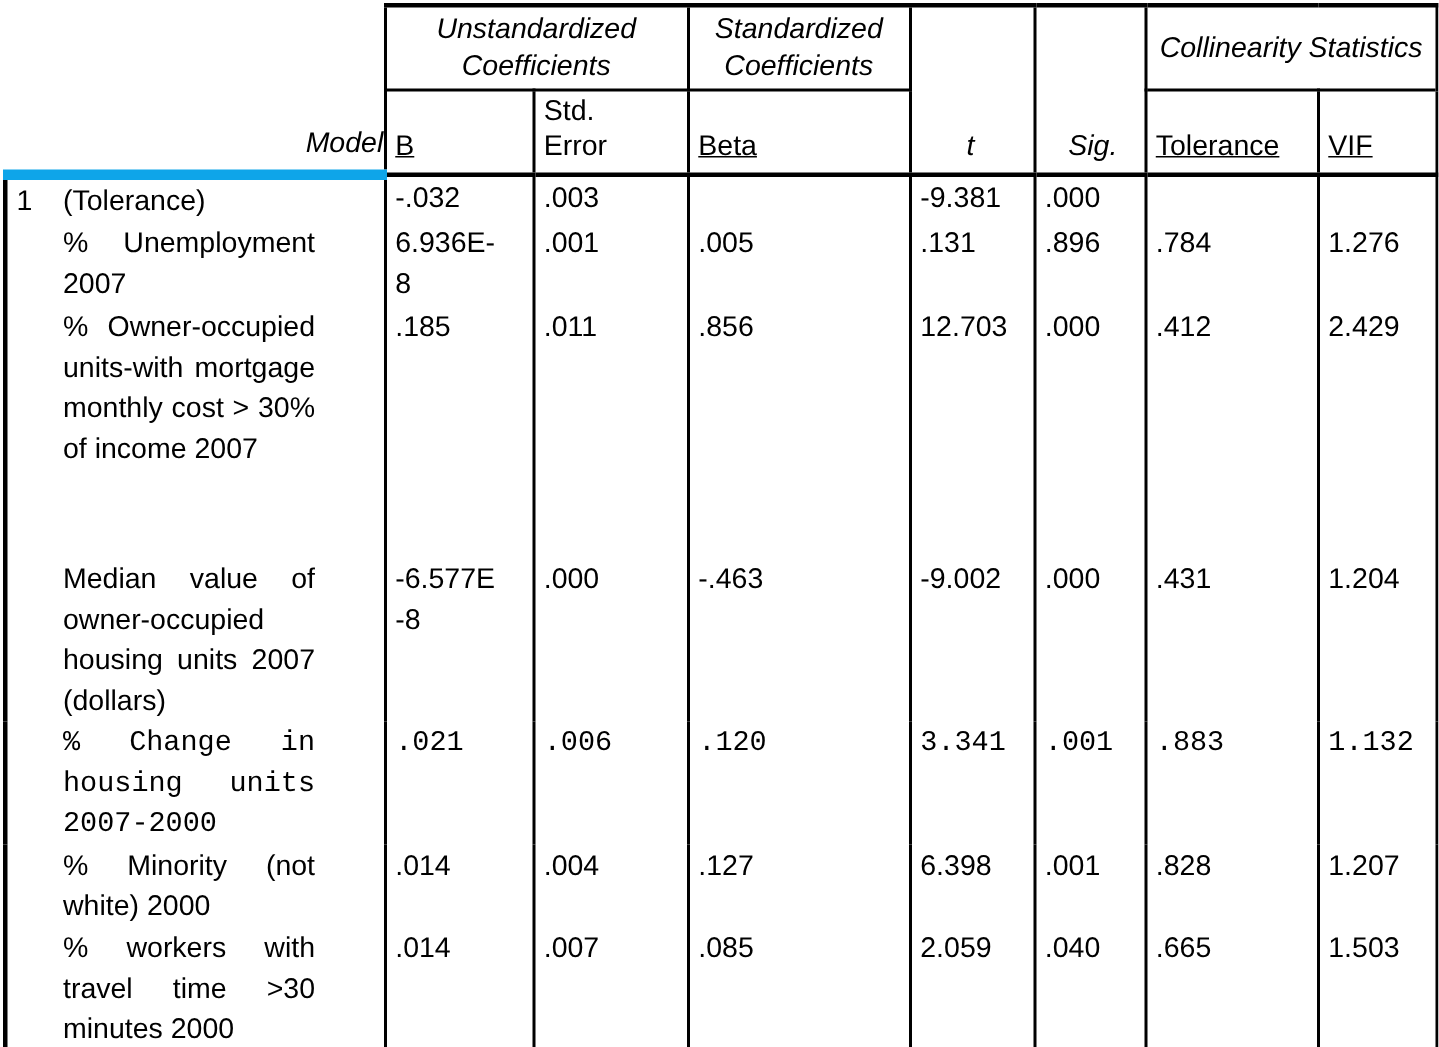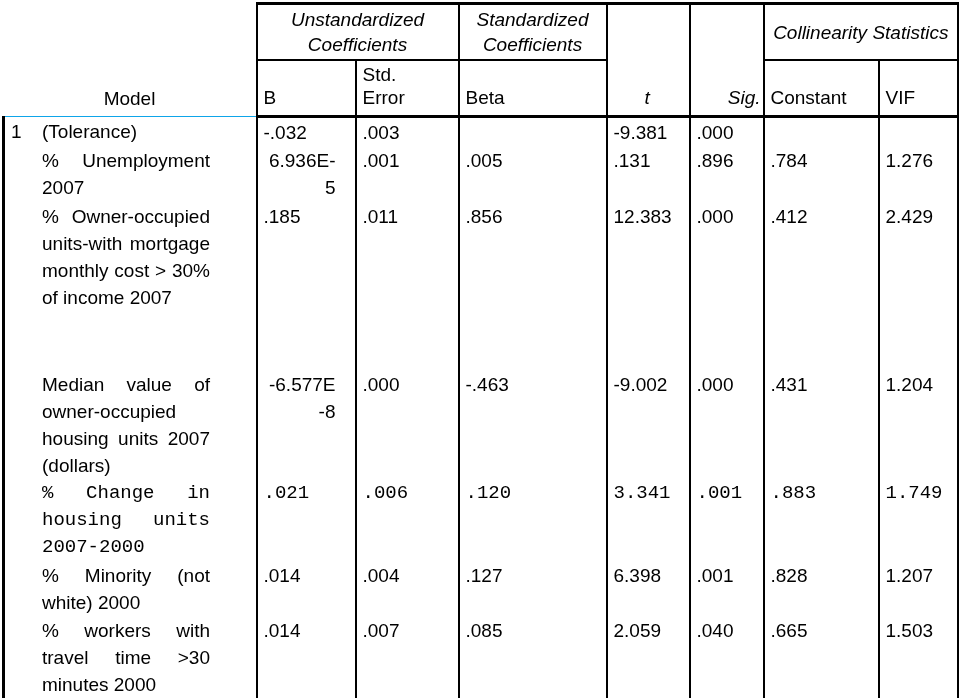--- a/index.html
+++ b/index.html
@@ -27,49 +27,51 @@
       font-size: 19px;
       font-weight: normal;
       color: #000;
       overflow: hidden;
     }
     
     thead th { border: 2px solid #000; background: #fff; }
     th.corner {
       border-top: none;
       border-left: none;
-      border-bottom: 1px solid #0ea5e9;
+      border-bottom: 7px solid #0ea5e9;
       vertical-align: bottom;
-      text-align: center;
+      text-align: right;
+      font-style: italic;
       padding: 0 0 6px 0;
     }
     th.group {
       border-top: 3px solid #000;
       text-align: center;
       vertical-align: middle;
       font-style: italic;
       line-height: 25px;
       padding: 2px 4px;
       height: 56px;
     }
     th.sub {
       text-align: left;
       vertical-align: bottom;
       border-bottom: 3px solid #000;
       padding: 0 2px 6px 6px;
       line-height: 23px;
       height: 56px;
+      text-decoration: underline;
     }
     th.span2 {
       border-top: 3px solid #000;
       border-bottom: 3px solid #000;
       vertical-align: bottom;
       font-style: italic;
       padding: 0 2px 6px 6px;
-      text-align: right;
+      text-align: center;
     }
     th.t-col { text-align: center; padding-left: 0; }
     th.lastcol { border-right: 3px solid #000; }
     .narrow { display: inline-block; max-width: 48px; }
     
     tbody td {
       border-left: 2px solid #000;
       border-right: 2px solid #000;
       border-top: none;
       border-bottom: none;
@@ -86,21 +88,20 @@
     .lbl {
       margin-left: 37px;
       width: 168px;
       text-align: justify;
     }
     .bval {
       display: inline-block;
       max-width: 72px;
       overflow-wrap: break-word;
       vertical-align: top;
-      text-align: right;
     }
     tr.r0 { height: 28px; }
     tr.r1 { height: 56px; }
     tr.r2 { height: 168px; margin-top: 36px; }
     tr.r3 { height: 108px; }
     tr.r4 { height: 82px; font-family: Liberation Mono, monospace; }
     tr.r5 { height: 54px; }
     tr.r6 { height: 82px; }
   </style>
 </head>
@@ -124,21 +125,21 @@
         <th class="group" colspan="2">Unstandardized Coefficients</th>
         <th class="group">Standardized Coefficients</th>
         <th class="span2 t-col" rowspan="2">t</th>
         <th class="span2" rowspan="2">Sig.</th>
         <th class="group lastcol" colspan="2">Collinearity Statistics</th>
       </tr>
       <tr>
         <th class="sub">B</th>
         <th class="sub"><span class="narrow">Std. Error</span></th>
         <th class="sub">Beta</th>
-        <th class="sub">Constant</th>
+        <th class="sub">Tolerance</th>
         <th class="sub lastcol">VIF</th>
       </tr>
     </thead>
     <tbody>
       <tr class="r0">
         <td class="model-cell">
           <span class="mnum">1</span>
           <div class="lbl">(Tolerance)</div>
         </td>
         <td><span class="bval">-.032</span></td>
@@ -146,36 +147,36 @@
         <td></td>
         <td>-9.381</td>
         <td>.000</td>
         <td></td>
         <td></td>
       </tr>
       <tr class="r1">
         <td class="model-cell">
           <div class="lbl">% Unemployment 2007</div>
         </td>
-        <td><span class="bval">6.936E-5</span></td>
+        <td><span class="bval">6.936E-8</span></td>
         <td>.001</td>
         <td>.005</td>
         <td>.131</td>
         <td>.896</td>
         <td>.784</td>
         <td>1.276</td>
       </tr>
       <tr class="r2">
         <td class="model-cell">
           <div class="lbl">% Owner-occupied units-with mortgage monthly cost &gt; 30% of income 2007</div>
         </td>
         <td><span class="bval">.185</span></td>
         <td>.011</td>
         <td>.856</td>
-        <td>12.383</td>
+        <td>12.703</td>
         <td>.000</td>
         <td>.412</td>
         <td>2.429</td>
       </tr>
       <tr class="r3">
         <td class="model-cell">
           <div class="lbl">Median value of owner-occupied housing units 2007 (dollars)</div>
         </td>
         <td><span class="bval">-6.577E-8</span></td>
         <td>.000</td>
@@ -188,21 +189,21 @@
       <tr class="r4">
         <td class="model-cell">
           <div class="lbl">% Change in housing units 2007-2000</div>
         </td>
         <td><span class="bval">.021</span></td>
         <td>.006</td>
         <td>.120</td>
         <td>3.341</td>
         <td>.001</td>
         <td>.883</td>
-        <td>1.749</td>
+        <td>1.132</td>
       </tr>
       <tr class="r5">
         <td class="model-cell">
           <div class="lbl">% Minority (not white) 2000</div>
         </td>
         <td><span class="bval">.014</span></td>
         <td>.004</td>
         <td>.127</td>
         <td>6.398</td>
         <td>.001</td>

